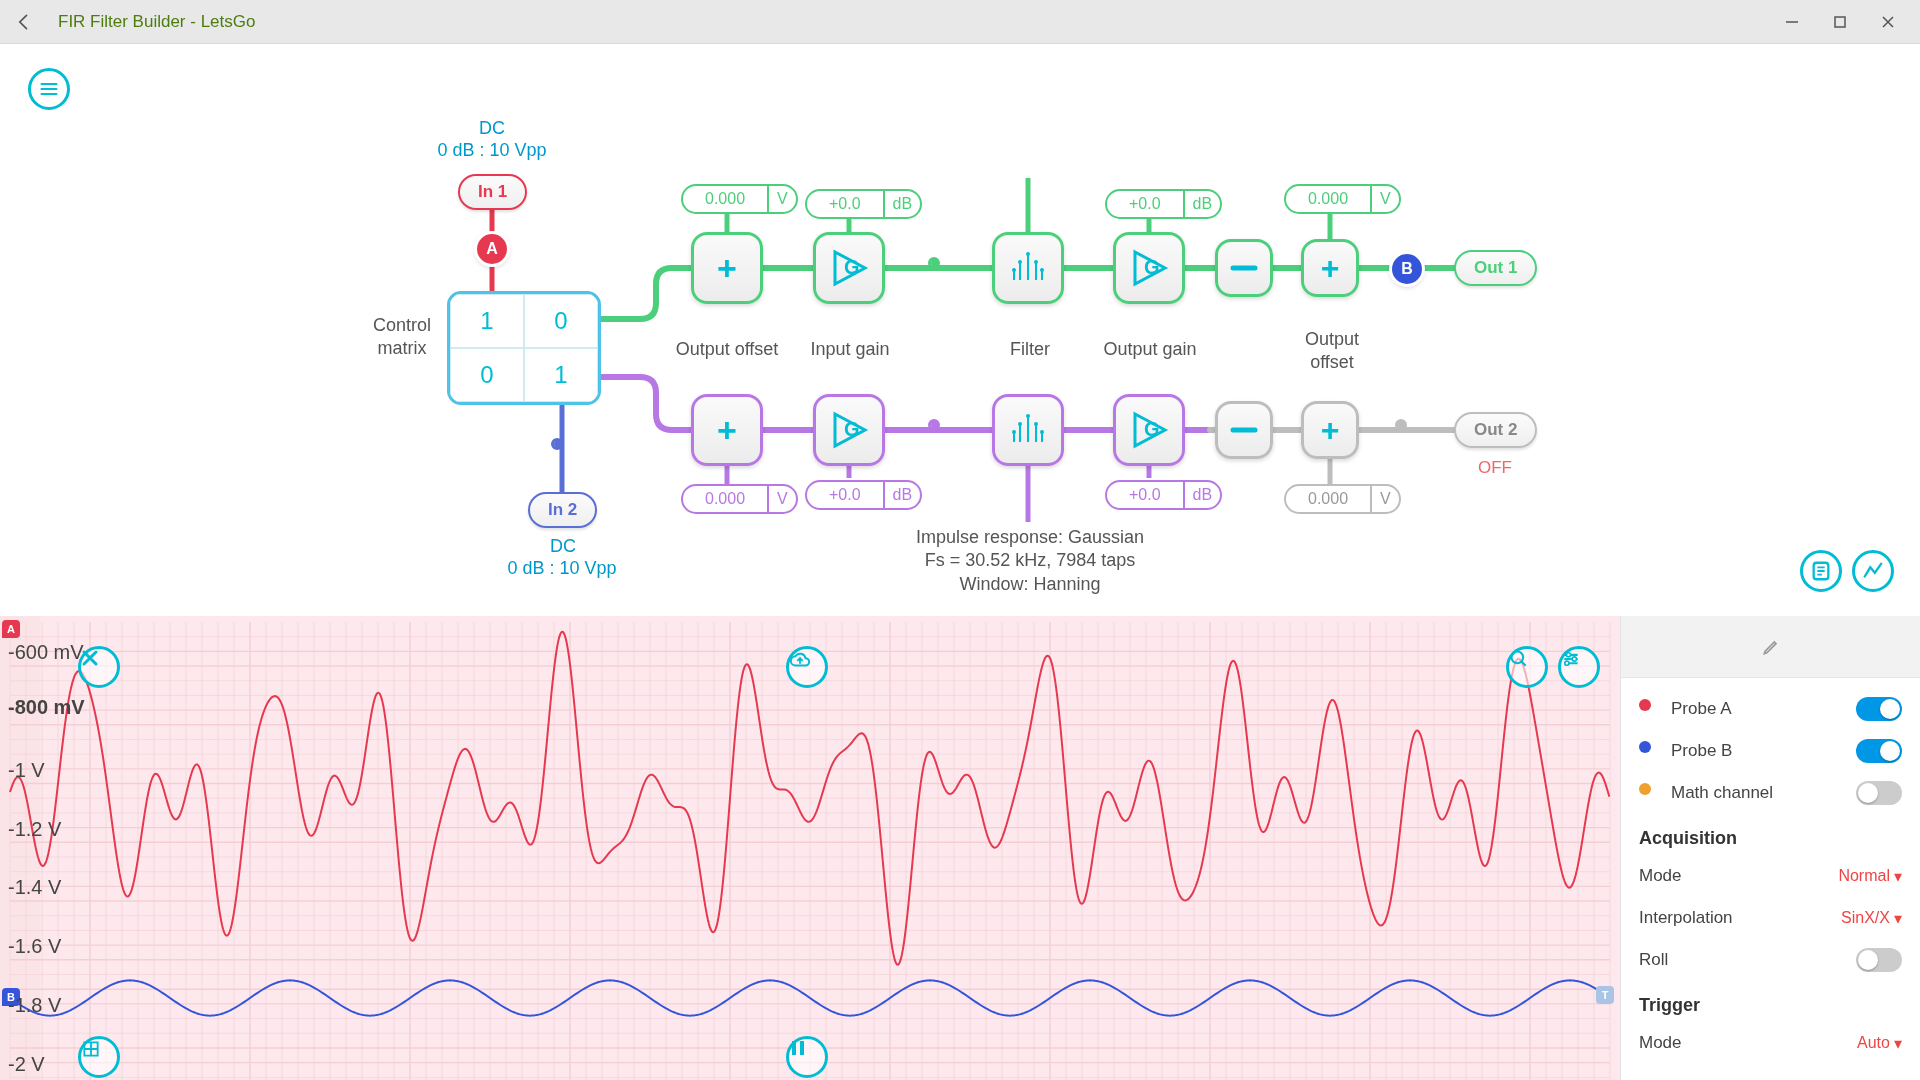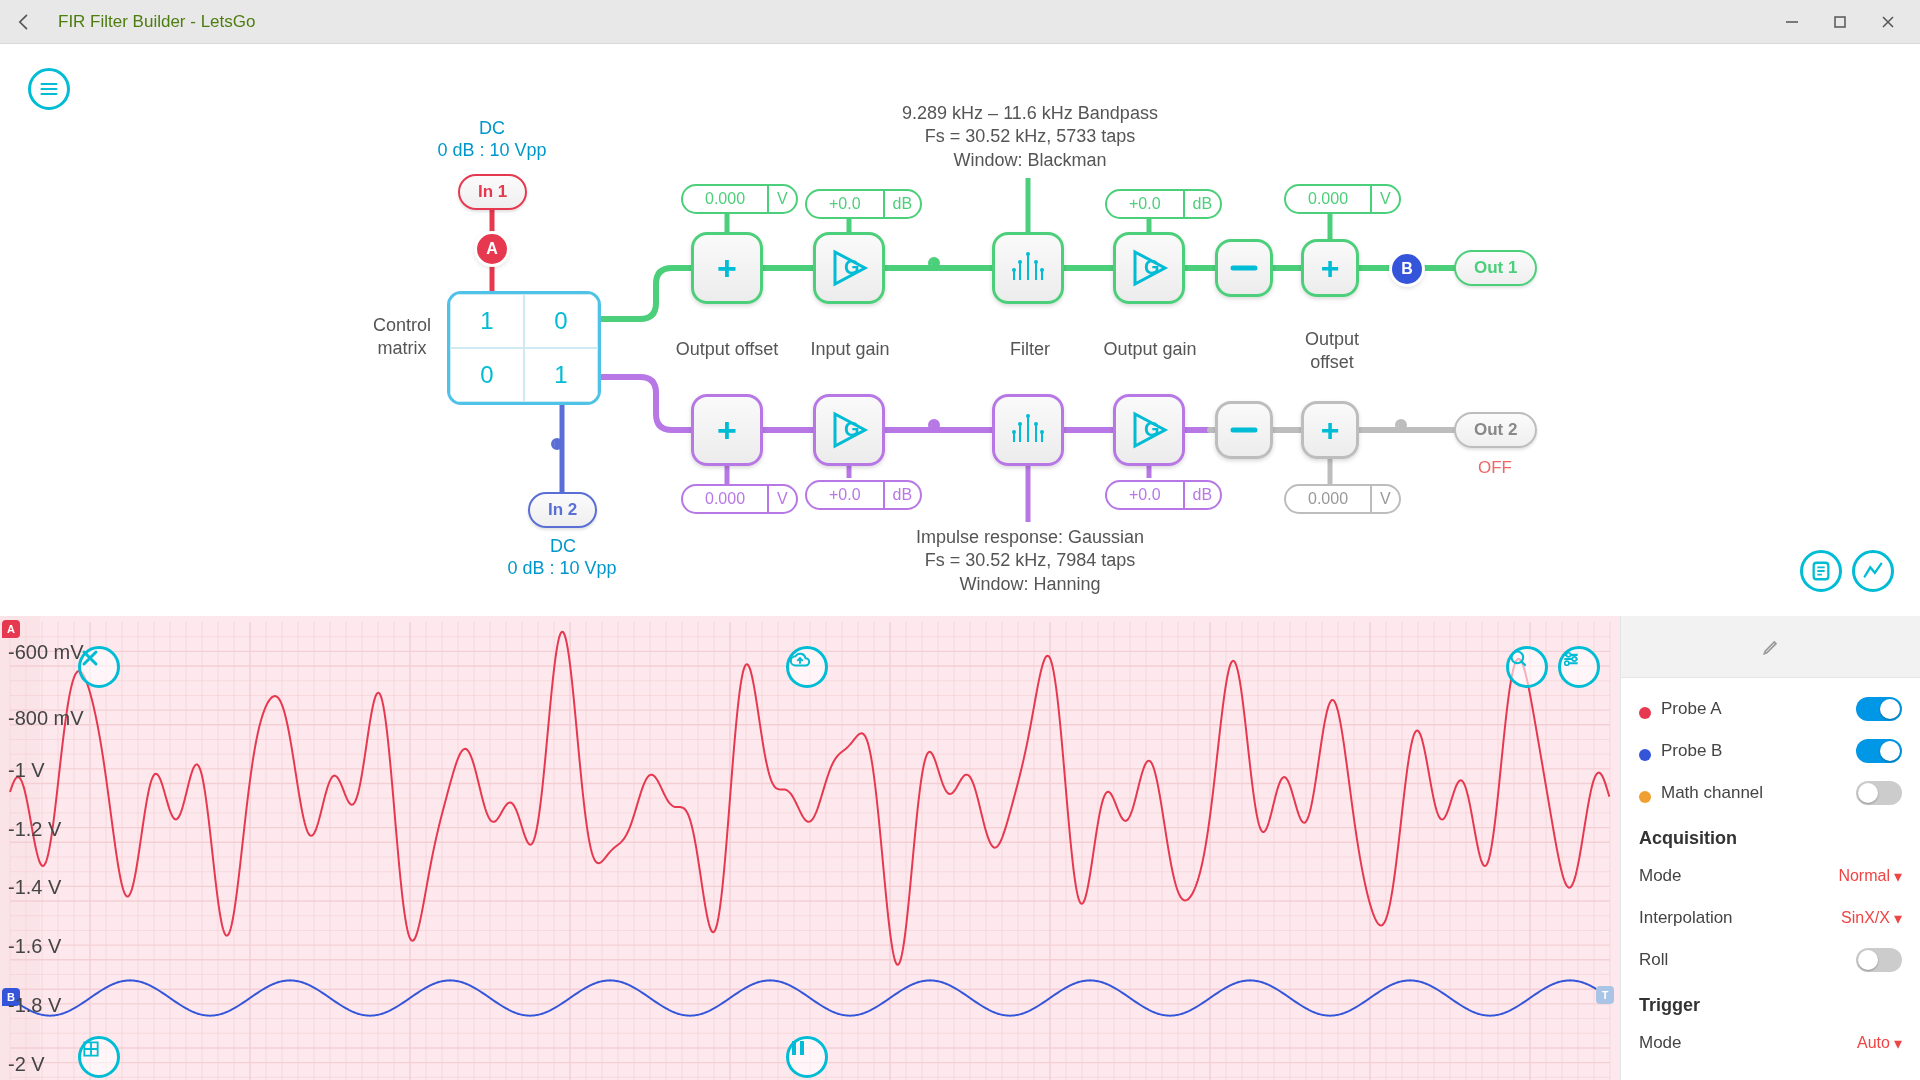--- a/index.html
+++ b/index.html
@@ -37,21 +37,21 @@
 .scope canvas,.scope svg{position:absolute;inset:0}
 .ylabel{position:absolute;left:8px;font-size:20px;color:#444}
 .scopebtn{position:absolute;width:42px;height:42px;border:3px solid #00bcd4;border-radius:50%;display:flex;align-items:center;justify-content:center;color:#00bcd4;background:rgba(255,255,255,.6);cursor:pointer}
 
 .panel{position:absolute;right:0;top:572px;width:300px;height:508px;background:#fff;border-left:1px solid #e3e3e3;display:flex;flex-direction:column}
 .panel-tabs{display:flex;height:62px;border-bottom:1px solid #e6e6e6}
 .panel-tab{flex:1;display:flex;flex-direction:column;align-items:center;justify-content:center;font-size:15px;color:#00bcd4;gap:2px}
 .panel-tab.inactive{background:#f2f2f2;color:#888}
 .panel-body{padding:10px 18px;overflow:auto}
 .row{display:flex;align-items:center;justify-content:space-between;height:42px;font-size:17px;color:#444}
-.row .lbl{display:flex;align-items:flex-end;gap:10px}
+.row .lbl{display:flex;align-items:flex-start;gap:20px}
 .dot{width:12px;height:12px;border-radius:50%}
 .toggle{width:46px;height:24px;border-radius:12px;background:#ccc;position:relative;cursor:pointer}
 .toggle::after{content:"";position:absolute;width:20px;height:20px;border-radius:50%;background:#fff;top:2px;left:2px;box-shadow:0 1px 2px rgba(0,0,0,.3);transition:.15s}
 .toggle.on{background:#0097e6}
 .toggle.on::after{left:24px}
 .sect{font-size:18px;font-weight:600;color:#333;margin:14px 0 6px}
 .sel{color:#ef4444;font-size:16px;display:flex;align-items:center;gap:4px;cursor:pointer}
 .filter-svg path{stroke:#00bcd4;stroke-width:2;fill:none}
 </style>
 </head>
@@ -129,25 +129,20 @@
       <div>1</div>
     </div>
 
     <div class="port dot" style="left:551px;top:394px;border-color:#5a6fd6">
         <span style="position:absolute;inset:0;margin:auto;width:8px;height:8px;border-radius:50%;background:#5a6fd6"></span>
       </div>
     <div class="ioport" style="left:528px;top:448px;border-color:#5a6fd6;color:#5a6fd6">In 2</div>
     <div class="diag-link" style="position:absolute;left:520px;top:492px;width:86px">DC</div>
     <div class="diag-link" style="position:absolute;left:490px;top:514px;width:144px">0 dB : 10 Vpp</div>
 
-    <div class="diag-label" style="left:880px;top:58px;width:300px">
-      <div>9.289 kHz – 11.6 kHz Bandpass</div>
-      <div>Fs = 30.52 kHz, 5733 taps</div>
-      <div>Window: Blackman</div>
-    </div>
 
     <div class="diag-label" style="left:880px;top:482px;width:300px">
       <div>Impulse response: Gaussian</div>
       <div>Fs = 30.52 kHz, 7984 taps</div>
       <div>Window: Hanning</div>
     </div>
 
     <div class="pill" style="left:681px;top:140px;border-color:#4ccf7a;color:#4ccf7a">
       <div class="val" style="border-color:#4ccf7a">0.000</div>
       <div class="unit">V</div>
@@ -456,21 +451,21 @@
         </svg>
       </div>
     <div class="scopebtn" style="left:786px;bottom:46px">
         <svg width="18" height="18" viewBox="0 0 18 18">
           <rect x="3" y="2" width="4" height="14" fill="#00bcd4"></rect>
           <rect x="11" y="2" width="4" height="14" fill="#00bcd4"></rect>
         </svg>
       </div>
 
   <div class="ylabel" style="top: 25.375px;">-600 mV</div>
-      <div class="ylabel" style="top: 91px;">-800 mV</div>
+      <div class="ylabel" style="top: 80px; font-weight: bold;">-800 mV</div>
       <div class="ylabel" style="top: 142.875px;">-1 V</div>
       <div class="ylabel" style="top: 201.625px;">-1.2 V</div>
       <div class="ylabel" style="top: 260.375px;">-1.4 V</div>
       <div class="ylabel" style="top: 319.125px;">-1.6 V</div>
       <div class="ylabel" style="top: 377.875px;">-1.8 V</div>
       <div class="ylabel" style="top: 436.625px;">-2 V</div>
     </div>
 
   <div class="panel">
     <div class="panel-tabs">

